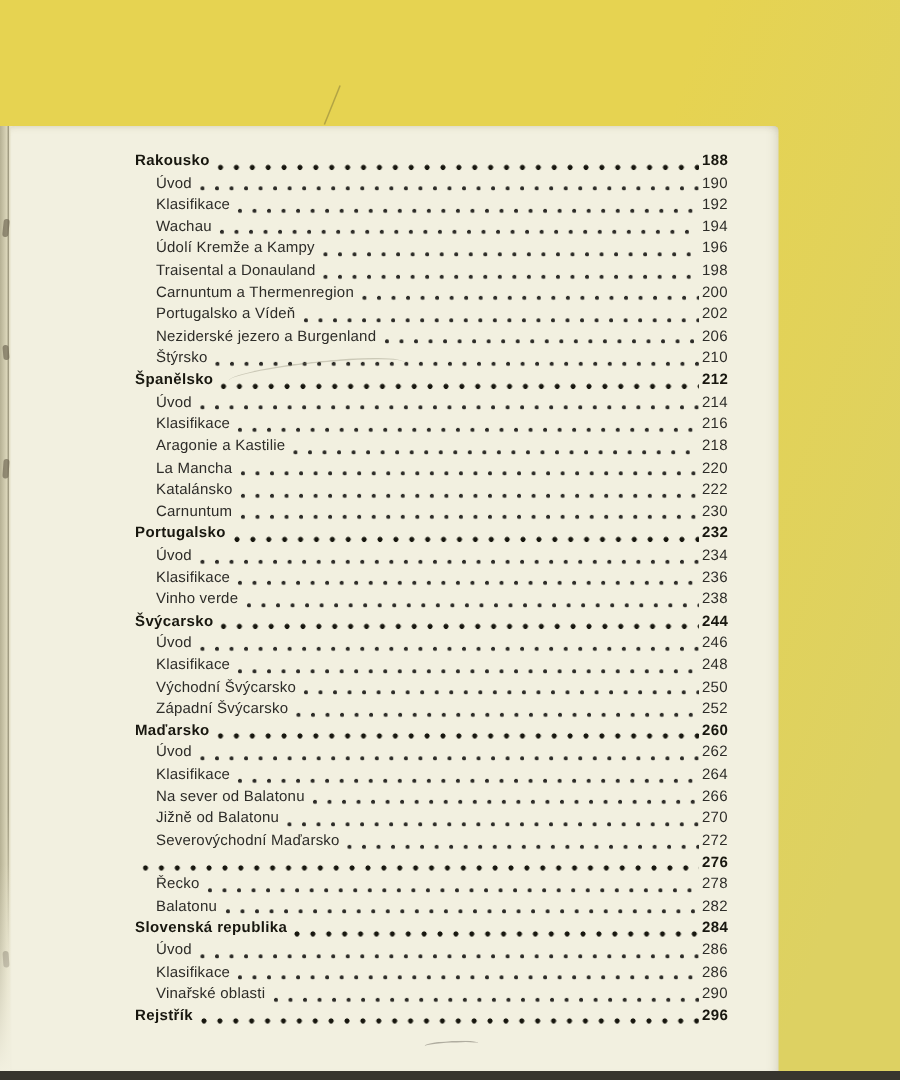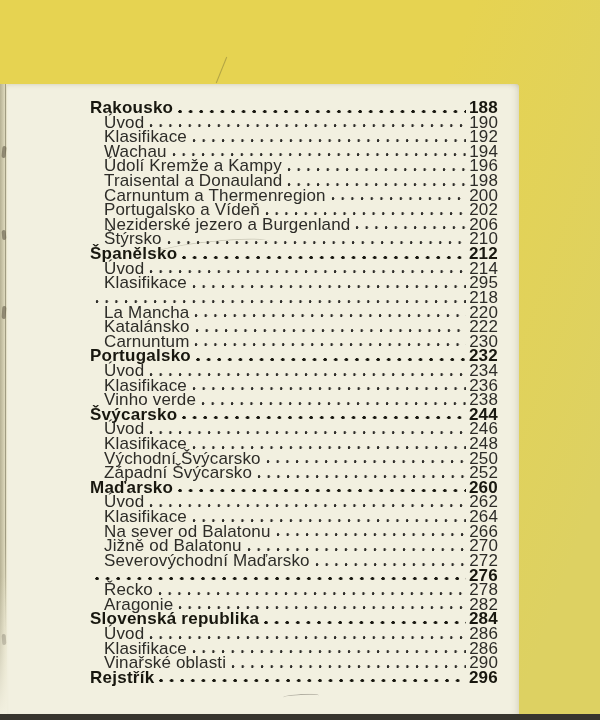--- a/index.html
+++ b/index.html
@@ -46,39 +46,39 @@
   
   .scan-bottom{
     position:absolute;left:0;bottom:0;width:600px;height:6px;
     background:var(--scan-edge);
   }
   
   .toc{
     position:absolute;left:0;top:0;width:100%;
     padding:17px 21px 0 83px;box-sizing:border-box;
     color:var(--ink);
-    font-size:17px;letter-spacing:.15px;
+    font-size:10px;letter-spacing:.15px;
   }
   .row{
     display:flex;align-items:baseline;height:14.62px;line-height:14.62px;
     white-space:nowrap;
   }
   .row .label{flex:0 0 auto;}
   .row.indent .label{padding-left:14px;}
   .row.bold{font-weight:bold;color:var(--ink-bold);letter-spacing:.25px;}
   .dots{
     flex:1 1 auto;align-self:flex-end;height:5px;margin:0 2px 2px 5px;
     background-image:radial-gradient(circle at 2px 2.6px,var(--ink) 1.15px,rgba(0,0,0,0) 1.55px);
     background-size:9.7px 5px;background-repeat:repeat-x;background-position:left center;
   }
   .row.bold .dots{
     background-image:radial-gradient(circle at 2px 2.6px,var(--ink-bold) 1.5px,rgba(0,0,0,0) 1.9px);
     background-size:10.6px 5px;margin-bottom:2px;
   }
-  .num{flex:0 0 auto;min-width:30px;text-align:right;}
+  .num{flex:0 0 auto;min-width:30px;text-align:left;}
   
   .artifact{position:absolute;pointer-events:none;}
   .scratch-top{left:221px;top:56px;width:1px;height:28px;background:rgba(150,138,62,.65);transform:rotate(22deg);}
   .faint-curve{left:152px;top:241px;width:118px;height:13px;border-top:1px solid rgba(122,117,96,.32);border-radius:50%;transform:rotate(-6deg);}
   .crease-bottom{left:283px;top:694px;width:36px;height:4px;border-top:1.5px solid rgba(95,92,82,.45);border-radius:50%;transform:rotate(-3deg);}
 </style>
 </head>
 <body>
 
 <div class="stage">
@@ -153,23 +153,24 @@
           <span class="num">212</span>
         </div>
         <div class="row indent">
           <span class="label">Úvod</span>
           <span class="dots"></span>
           <span class="num">214</span>
         </div>
         <div class="row indent">
           <span class="label">Klasifikace</span>
           <span class="dots"></span>
-          <span class="num">295</span>
-        </div>
-        <div class="row indent">
+          <span class="num">216</span>
+        </div>
+        <div class="row indent">
+          <span class="label">Aragonie a Kastilie</span>
           <span class="dots"></span>
           <span class="num">218</span>
         </div>
         <div class="row indent">
           <span class="label">La Mancha</span>
           <span class="dots"></span>
           <span class="num">220</span>
         </div>
         <div class="row indent">
           <span class="label">Katalánsko</span>
@@ -259,21 +260,21 @@
         <div class="row bold">
           <span class="dots"></span>
           <span class="num">276</span>
         </div>
         <div class="row indent">
           <span class="label">Řecko</span>
           <span class="dots"></span>
           <span class="num">278</span>
         </div>
         <div class="row indent">
-          <span class="label">Aragonie</span>
+          <span class="label">Balatonu</span>
           <span class="dots"></span>
           <span class="num">282</span>
         </div>
         <div class="row bold">
           <span class="label">Slovenská republika</span>
           <span class="dots"></span>
           <span class="num">284</span>
         </div>
         <div class="row indent">
           <span class="label">Úvod</span>

